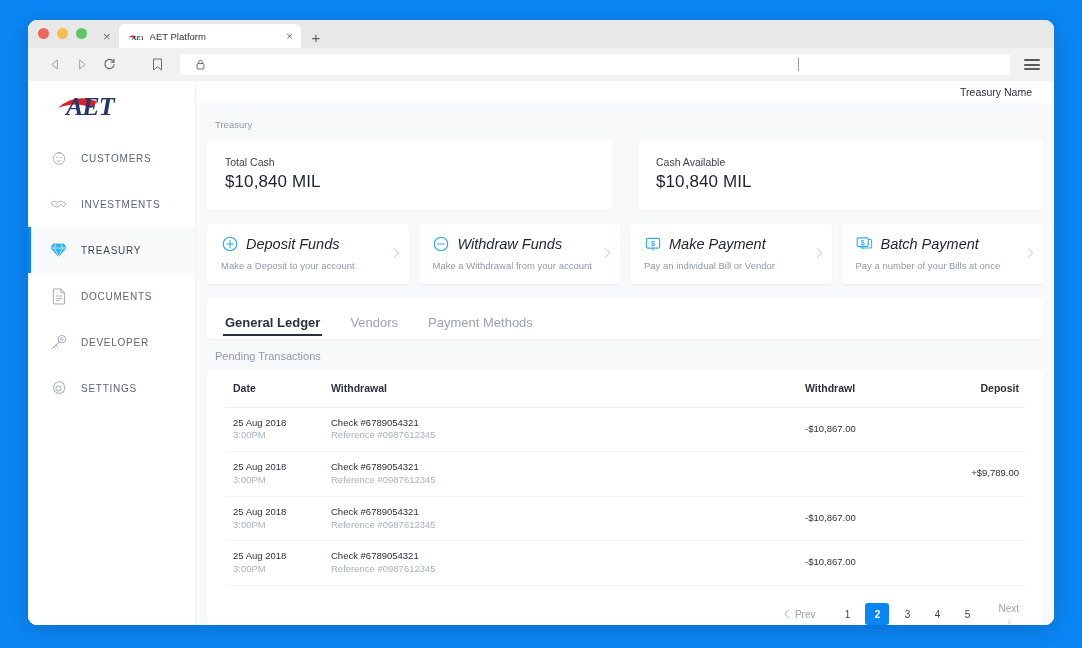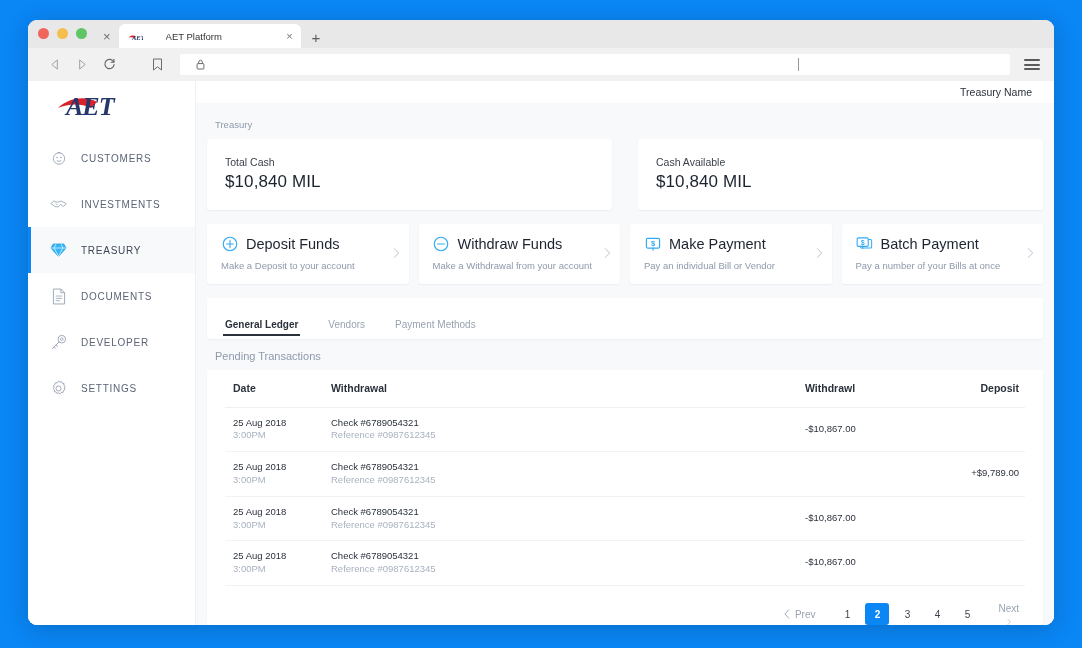--- a/index.html
+++ b/index.html
@@ -53,21 +53,21 @@
     display: flex; align-items: center;
     padding: 0 8px 0 9px;
     gap: 7px;
   }
   .tab-fav {
     width: 15px; height: 10px;
     display: flex; align-items: center; justify-content: center;
   }
   .tab-title {
     font-size: 9.5px; color: #333; flex: 1;
-    white-space: nowrap; overflow: hidden; margin-left: 16px;
+    white-space: nowrap; overflow: hidden;
   }
   .tab-close { font-size: 11px; color: #777; line-height: 1; }
   .newtab { font-size: 15px; color: #5b5b5b; margin-left: 11px; padding-bottom: 3px; line-height: 1; }
 
   
   .toolbar {
     height: 33px;
     background: #f1f1f1;
     display: flex; align-items: center;
     padding: 0 12px 0 14px;
@@ -173,21 +173,21 @@
     flex: 1;
     background: #ffffff;
     border-radius: 3px;
     padding: 12px 14px 13px 14px;
     position: relative;
     box-shadow: 0 1px 2px rgba(25,40,70,0.06);
     min-width: 0;
   }
   .action-head { display: flex; align-items: center; gap: 8px; }
   .action-ic { width: 17px; height: 17px; flex: 0 0 auto; color: #32aaf5; display: flex; align-items: center; justify-content: center; }
-  .action-title { font-size: 14.5px; color: #1d2430; white-space: nowrap; }
+  .action-title { font-size: 14.5px; color: #1d2430; white-space: nowrap; font-style: italic; }
   .action-sub {
     font-size: 9.5px; color: #8e99ab;
     margin-top: 7px;
     white-space: nowrap; overflow: hidden;
   }
   .action-chev {
     position: absolute; right: 9px; top: 50%;
     transform: translateY(-50%);
     color: #b9c1cd; font-size: 11px;
   }
@@ -196,21 +196,21 @@
     background: #ffffff;
     border-radius: 3px;
     margin-top: 14px;
     padding: 0 18px;
     height: 41px;
     display: flex; align-items: flex-end;
     gap: 30px;
     box-shadow: 0 1px 2px rgba(25,40,70,0.06);
   }
   .tab-item {
-    font-size: 10px; color: #9aa3b2;
+    font-size: 13px; color: #9aa3b2;
     padding-bottom: 9px;
     position: relative;
   }
   .tab-item.active { color: #2b313b; font-weight: bold; }
   .tab-item.active::after {
     content: ""; position: absolute;
     left: -2px; right: -2px; bottom: 3px;
     height: 1.6px; background: #2b313b;
   }
 

